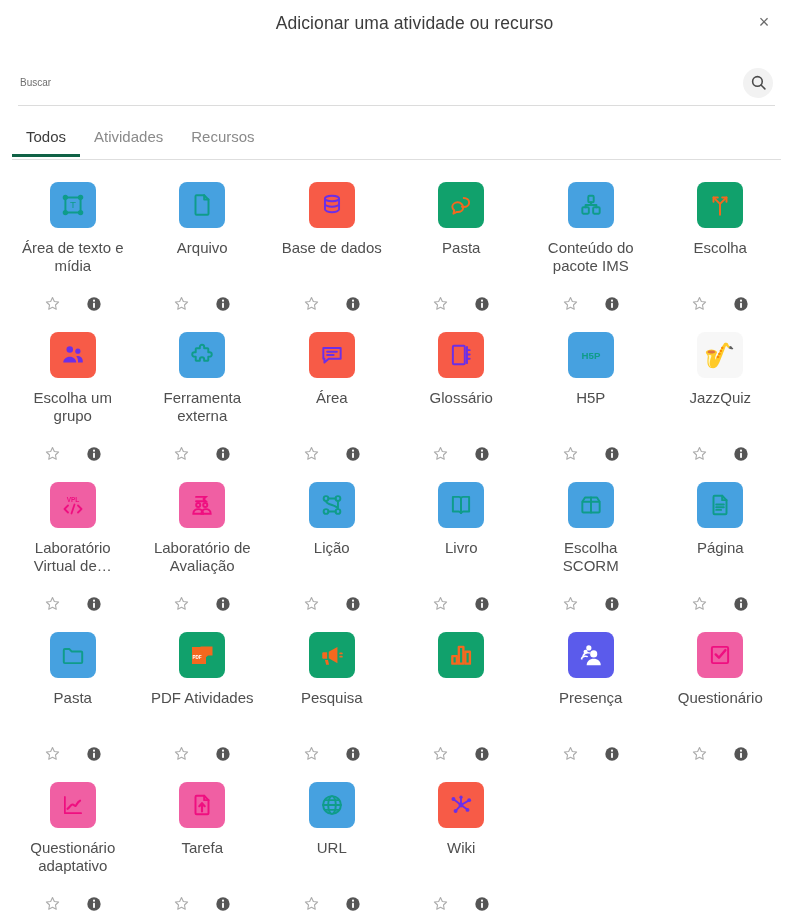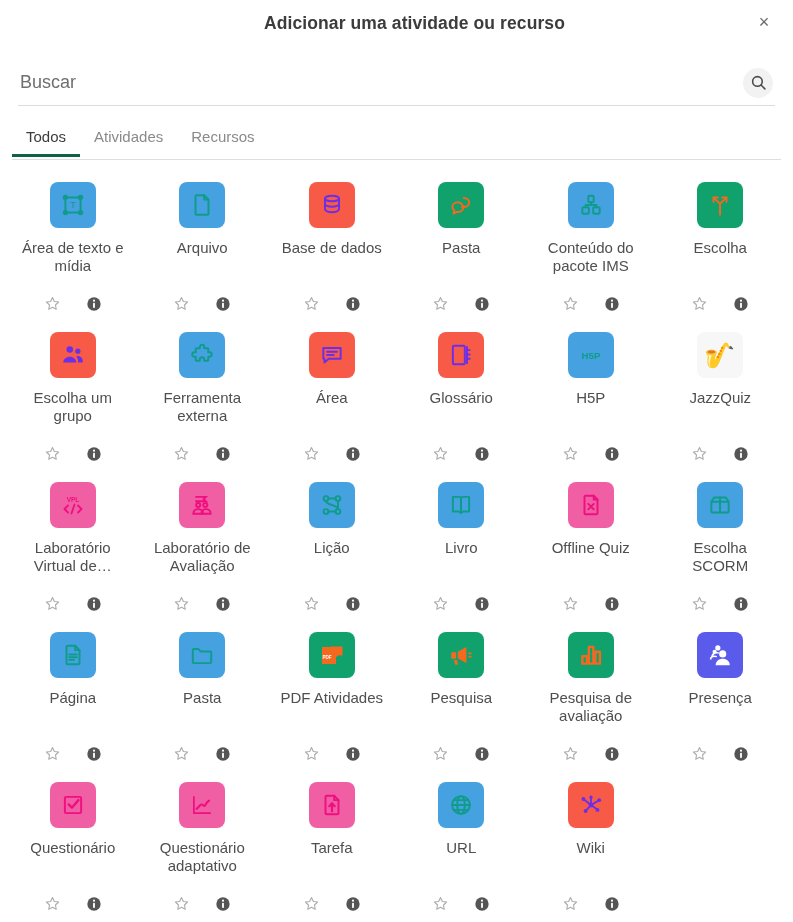--- a/index.html
+++ b/index.html
@@ -15,21 +15,21 @@
   
   .modal-header {
     position: relative;
     height: 46px;
     display: flex;
     align-items: center;
     justify-content: center;
   }
   .modal-title {
     font-size: 17.5px;
-    font-weight: bold;
+    font-weight: normal;
     color: #3c3c3c;
     letter-spacing: .1px;
     margin-left: 36px;
   }
   .close-btn {
     position: absolute;
     right: 14px; top: 7px;
     width: 30px; height: 30px;
     display: flex; align-items:center; justify-content:center;
     background: none; border: none;
@@ -48,21 +48,21 @@
     height: 46px;
     border-bottom: 1px solid #dcdcdc;
     display: flex;
     align-items: center;
   }
   .search-input {
     flex: 1;
     border: none;
     outline: none;
     background: transparent;
-    font-size: 18px;
+    font-size: 10px;
     color: #5a5a5a;
     font-family: "Liberation Sans", sans-serif;
     padding: 0 2px;
   }
   .search-input::placeholder { color: #6f6f6f; opacity: 1; }
   .search-btn {
     width: 30px; height: 30px;
     border-radius: 50%;
     background: #f2f2f2;
     border: none;
@@ -485,40 +485,20 @@
               <path d="M12 3.5l2.6 5.6 6 .8-4.4 4.2 1.1 6L12 17.3 6.7 20.1l1.1-6L3.4 9.9l6-.8z"></path>
             </svg></button>
           <button class="info-btn"><svg width="16" height="16" viewBox="0 0 24 24">
               <circle cx="12" cy="12" r="10" fill="#555"></circle>
               <circle cx="12" cy="7" r="1.6" fill="#fff"></circle>
               <rect x="10.6" y="10" width="2.8" height="8" rx="1.2" fill="#fff"></rect>
             </svg></button>
         </div>
       </div>
       <div class="chooser-item">
-        <div class="tile" style="background: rgb(240, 95, 163);">
-          <svg width="26" height="26" viewBox="0 0 24 24" fill="none" stroke="#ef0f80" stroke-width="1.8" stroke-linecap="round" stroke-linejoin="round">
-            <path d="M14.5 3.5H7a1 1 0 00-1 1v15a1 1 0 001 1h10a1 1 0 001-1V7z"></path>
-            <path d="M14.5 3.5V7H18"></path>
-            <path d="M9.5 11l5 5M14.5 11l-5 5"></path>
-          </svg>
-        </div>
-        <div class="item-name">Offline Quiz</div>
-        <div class="item-actions">
-          <button class="star-btn"><svg width="17" height="17" viewBox="0 0 24 24" fill="none" stroke="#adadad" stroke-width="1.6" stroke-linejoin="round">
-              <path d="M12 3.5l2.6 5.6 6 .8-4.4 4.2 1.1 6L12 17.3 6.7 20.1l1.1-6L3.4 9.9l6-.8z"></path>
-            </svg></button>
-          <button class="info-btn"><svg width="16" height="16" viewBox="0 0 24 24">
-              <circle cx="12" cy="12" r="10" fill="#555"></circle>
-              <circle cx="12" cy="7" r="1.6" fill="#fff"></circle>
-              <rect x="10.6" y="10" width="2.8" height="8" rx="1.2" fill="#fff"></rect>
-            </svg></button>
-        </div>
-      </div>
-      <div class="chooser-item">
         <div class="tile" style="background: rgb(70, 161, 224);">
           <svg width="26" height="26" viewBox="0 0 24 24" fill="none" stroke="#0f9c8a" stroke-width="1.8" stroke-linecap="round" stroke-linejoin="round">
             <rect x="4" y="9" width="16" height="10" rx="1"></rect>
             <path d="M4 9l2.5-4h11L20 9"></path>
             <path d="M12 5v14"></path>
           </svg>
         </div>
         <div class="item-name">Escolha SCORM</div>
         <div class="item-actions">
           <button class="star-btn"><svg width="17" height="17" viewBox="0 0 24 24" fill="none" stroke="#adadad" stroke-width="1.6" stroke-linejoin="round">
@@ -615,21 +595,20 @@
         </div>
       </div>
       <div class="chooser-item">
         <div class="tile" style="background: rgb(17, 161, 108);">
           <svg width="26" height="26" viewBox="0 0 24 24" fill="none" stroke="#f4681f" stroke-width="2.2" stroke-linejoin="round">
             <rect x="4" y="13" width="4.2" height="7"></rect>
             <rect x="10" y="4.5" width="4.2" height="15.5"></rect>
             <rect x="16" y="9" width="4.2" height="11"></rect>
           </svg>
         </div>
-        <div class="item-name">Pesquisa de avaliação</div>
         <div class="item-actions">
           <button class="star-btn"><svg width="17" height="17" viewBox="0 0 24 24" fill="none" stroke="#adadad" stroke-width="1.6" stroke-linejoin="round">
               <path d="M12 3.5l2.6 5.6 6 .8-4.4 4.2 1.1 6L12 17.3 6.7 20.1l1.1-6L3.4 9.9l6-.8z"></path>
             </svg></button>
           <button class="info-btn"><svg width="16" height="16" viewBox="0 0 24 24">
               <circle cx="12" cy="12" r="10" fill="#555"></circle>
               <circle cx="12" cy="7" r="1.6" fill="#fff"></circle>
               <rect x="10.6" y="10" width="2.8" height="8" rx="1.2" fill="#fff"></rect>
             </svg></button>
         </div>

